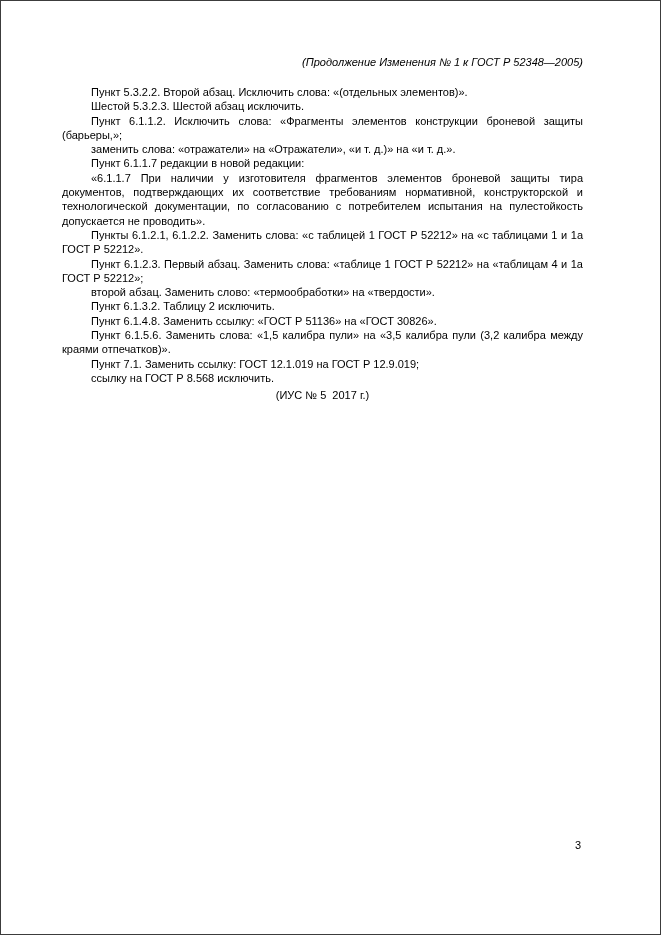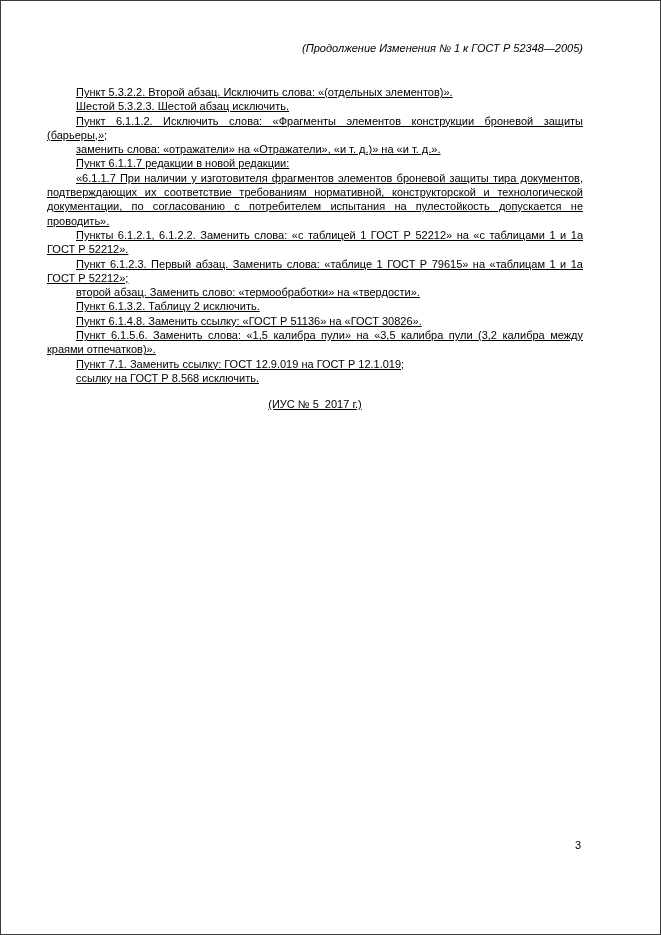--- a/index.html
+++ b/index.html
@@ -14,47 +14,46 @@
       margin: 0 auto;
       background: #ffffff;
       border: 1px solid #3c3c3c;
       box-sizing: border-box;
       font-family: "Liberation Sans", sans-serif;
       color: #000000;
       overflow: hidden;
     }
     .running-head {
       position: absolute;
-      top: 41px;
+      top: 55px;
       left: 46px;
       right: 77px;
       text-align: right;
       font-style: italic;
       font-size: 11px;
       line-height: 13px;
     }
     .content {
       position: absolute;
       top: 84px;
-      left: 46px;
+      left: 61px;
       right: 77px;
       font-size: 11px;
       line-height: 14.3px;
-      text-decoration: underline;
     }
     .para {
       margin: 0;
       text-align: justify;
       text-align-last: left;
     }
     .para.indent {
       text-indent: 29px;
     }
     .ius-note {
-      margin-top: 12px;
+      margin-top: 3px;
       text-align: center;
       font-size: 11px;
       white-space: pre-wrap;
     }
     .page-number {
       position: absolute;
       top: 838px;
       right: 79px;
       font-size: 11px;
     }
@@ -68,26 +67,26 @@
 
   <div class="content">
     <div id="paragraphs">
         <p class="para indent">Пункт 5.3.2.2. Второй абзац. Исключить слова: «(отдельных элементов)».</p>
         <p class="para indent">Шестой 5.3.2.3. Шестой абзац исключить.</p>
         <p class="para indent">Пункт 6.1.1.2. Исключить слова: «Фрагменты элементов конструкции броневой защиты (барьеры,»;</p>
         <p class="para indent">заменить слова: «отражатели» на «Отражатели», «и т. д.)» на «и т. д.».</p>
         <p class="para indent">Пункт 6.1.1.7 редакции в новой редакции:</p>
         <p class="para indent">«6.1.1.7 При наличии у изготовителя фрагментов элементов броневой защиты тира документов, подтверждающих их соответствие требованиям нормативной, конструкторской и технологической документации, по согласованию с потребителем испытания на пулестойкость допускается не проводить».</p>
         <p class="para indent">Пункты 6.1.2.1, 6.1.2.2. Заменить слова: «с таблицей 1 ГОСТ Р 52212» на «с таблицами 1 и 1а ГОСТ Р 52212».</p>
-        <p class="para indent">Пункт 6.1.2.3. Первый абзац. Заменить слова: «таблице 1 ГОСТ Р 79615» на «таблицам 1 и 1а ГОСТ Р 52212»;</p>
+        <p class="para indent">Пункт 6.1.2.3. Первый абзац. Заменить слова: «таблице 1 ГОСТ Р 52212» на «таблицам 4 и 1а ГОСТ Р 52212»;</p>
         <p class="para indent">второй абзац. Заменить слово: «термообработки» на «твердости».</p>
         <p class="para indent">Пункт 6.1.3.2. Таблицу 2 исключить.</p>
         <p class="para indent">Пункт 6.1.4.8. Заменить ссылку: «ГОСТ Р 51136» на «ГОСТ 30826».</p>
         <p class="para indent">Пункт 6.1.5.6. Заменить слова: «1,5 калибра пули» на «3,5 калибра пули (3,2 калибра между краями отпечатков)».</p>
-        <p class="para indent">Пункт 7.1. Заменить ссылку: ГОСТ 12.9.019 на ГОСТ Р 12.1.019;</p>
+        <p class="para indent">Пункт 7.1. Заменить ссылку: ГОСТ 12.1.019 на ГОСТ Р 12.9.019;</p>
         <p class="para indent">ссылку на ГОСТ Р 8.568 исключить.</p>
       </div>
 
     <div class="ius-note">(ИУС № 5  2017 г.)</div>
   </div>
 
   <div class="page-number">3</div>
 
 </div>
 

